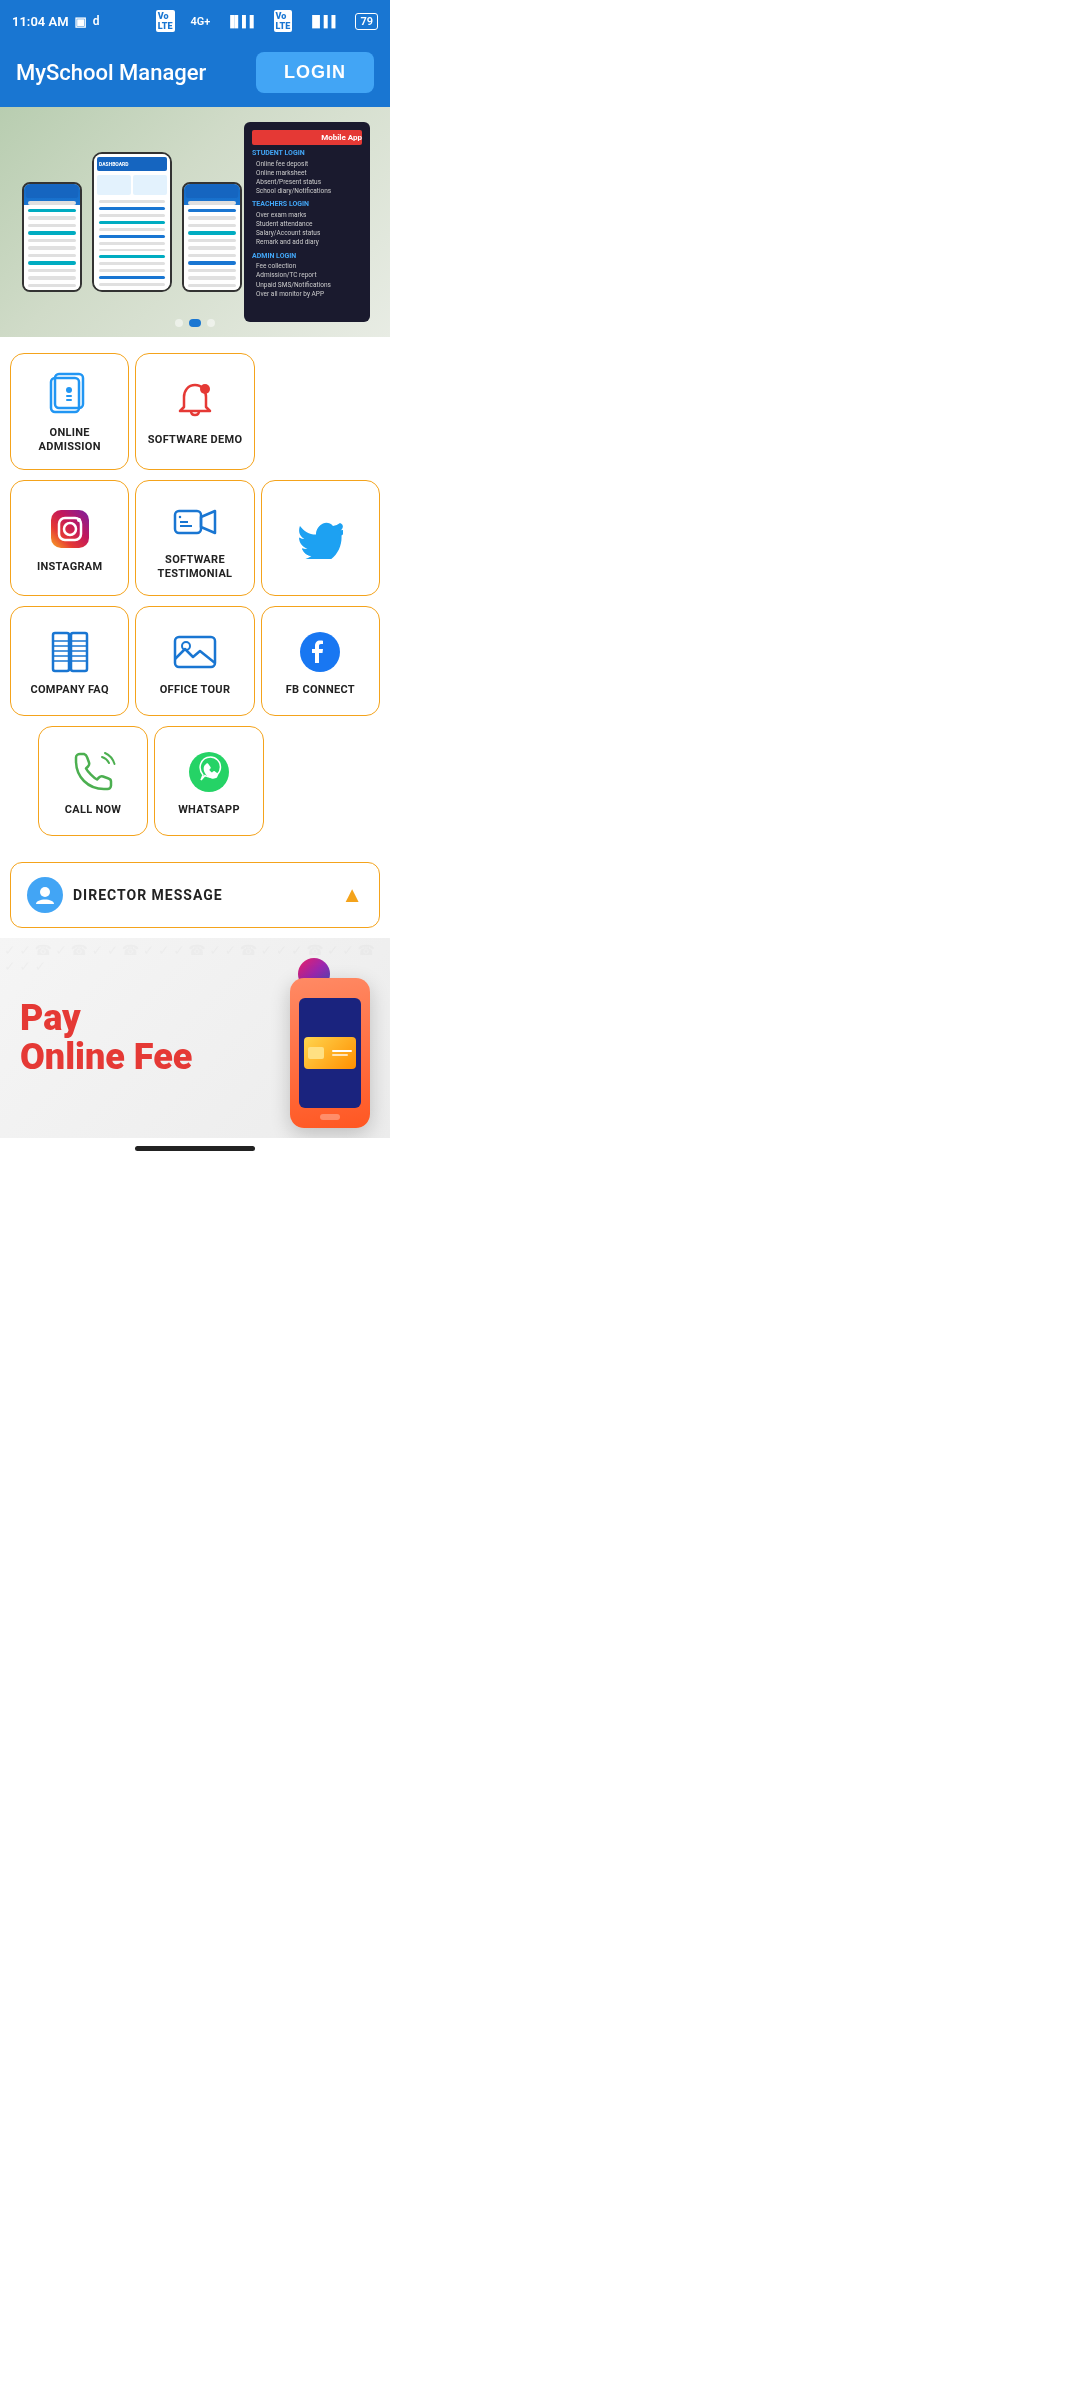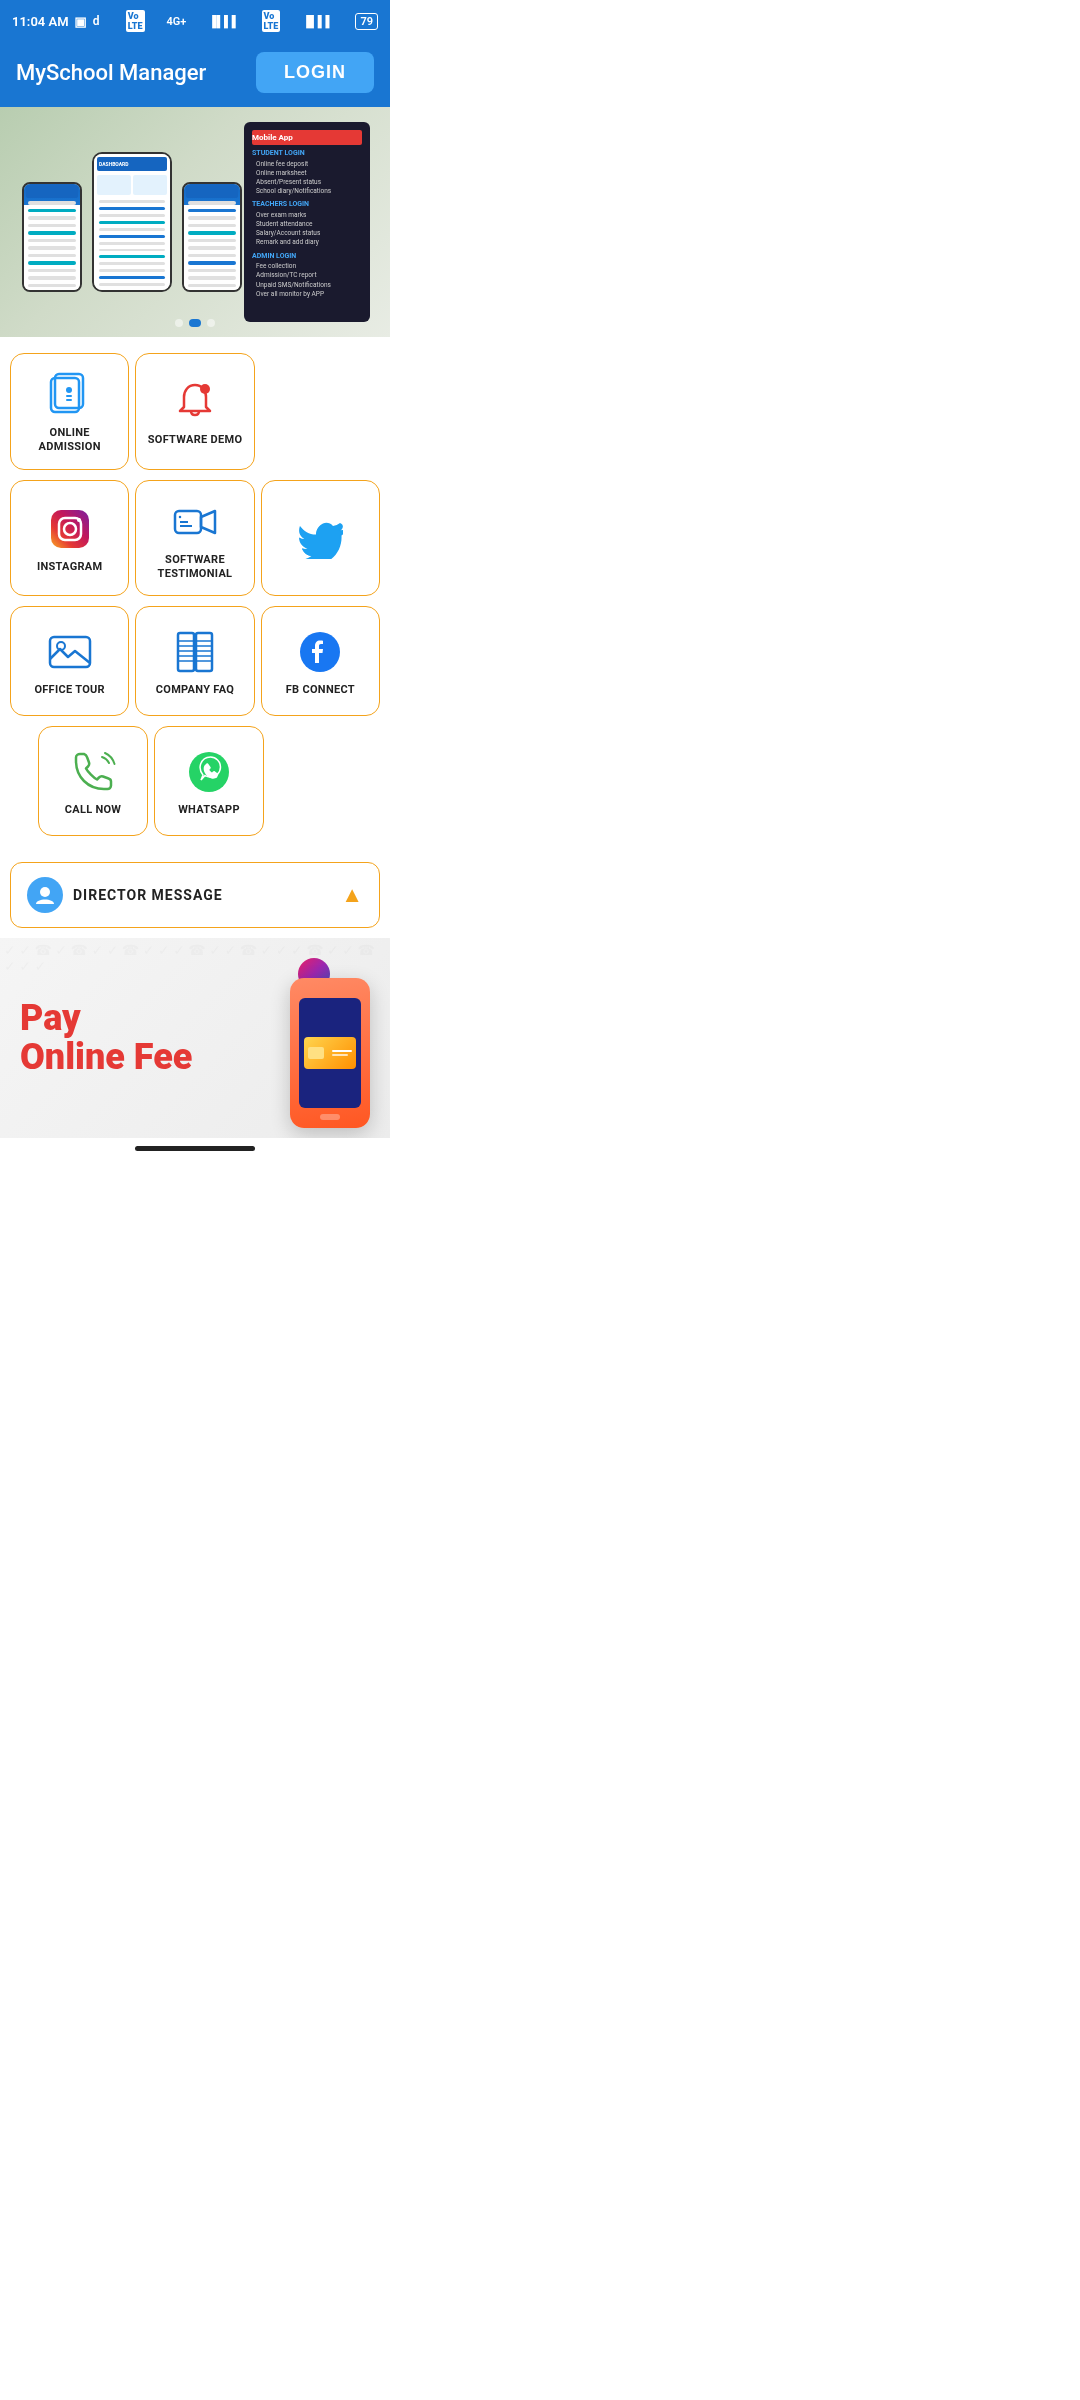--- a/index.html
+++ b/index.html
@@ -17,21 +17,21 @@
       background: #1976D2;
       color: #fff;
       display: flex;
       justify-content: space-between;
       align-items: center;
       padding: 10px 12px;
       font-size: 13px;
       font-weight: 600;
     }
     .status-left { display: flex; align-items: center; gap: 6px; }
-    .status-right { display: flex; align-items: center; gap: 22px; font-size: 11px; }
+    .status-right { display: flex; align-items: center; gap: 16px; font-size: 11px; }
 
     
     .app-bar {
       background: #1976D2;
       display: flex;
       justify-content: space-between;
       align-items: center;
       padding: 10px 16px 14px 16px;
     }
     .app-title {
@@ -123,21 +123,21 @@
       color: #fff;
       width: 160px;
       height: 200px;
       border-radius: 6px;
       padding: 8px;
       font-size: 7px;
       line-height: 1.4;
     }
     .banner-info .info-title {
       background: #e53935;
-      text-align: left;
+      text-align: right;
       font-size: 8px;
       font-weight: 700;
       padding: 2px 0;
       margin-bottom: 4px;
       border-radius: 2px;
     }
     .banner-info .info-section {
       font-size: 7px;
       font-weight: 700;
       color: #42A5F5;
@@ -464,48 +464,48 @@
       <svg class="icon-svg" viewBox="0 0 46 46" style="margin-top:-54px;">
         <path d="M42 12 C40 13 37.5 13.8 35 14 C32.5 11.2 28.5 10.5 25 12 C21.5 13.5 19 17 19 21 L19 23 C13 23.5 7.5 20.5 4 15 C4 15 1 23 9 27 C7 27 5 26.5 3 25.5 C3 30.5 6.5 34.5 11 35.5 C9 36 7 36 5 35.5 C6.5 39.5 10 42.5 14.5 43 C10.5 46 6 47 1.5 46.5 C6 49 11 50 16 50 C33 50 43 37 42 23 C44 21.5 45.5 19.5 46.5 17 C44.5 17.5 42.5 18 40.5 18 C42.5 16.5 44 14.5 44 12 Z" fill="#1DA1F2"></path>
       </svg>
     </div>
   </div>
 
   <div class="grid" style="margin-top:10px;">
 
     <div class="grid-item">
       <svg class="icon-svg" viewBox="0 0 46 46">
-        <rect x="3" y="8" width="40" height="30" rx="4" fill="none" stroke="#1976D2" stroke-width="2.5"></rect>
-        <circle cx="14" cy="17" r="4" fill="none" stroke="#1976D2" stroke-width="2"></circle>
-        <polyline points="3,30 13,20 21,28 28,22 43,34" fill="none" stroke="#1976D2" stroke-width="2.5" stroke-linejoin="round"></polyline>
-      </svg>
-      <span class="grid-item-label">OFFICE TOUR</span>
-    </div>
-
-    <div class="grid-item">
-      <svg class="icon-svg" viewBox="0 0 46 46">
         <rect x="6" y="4" width="16" height="38" rx="2" fill="none" stroke="#1976D2" stroke-width="2.5"></rect>
         <rect x="24" y="4" width="16" height="38" rx="2" fill="none" stroke="#1976D2" stroke-width="2.5"></rect>
         <line x1="6" y1="12" x2="22" y2="12" stroke="#1976D2" stroke-width="1.5"></line>
         <line x1="6" y1="17" x2="22" y2="17" stroke="#1976D2" stroke-width="1.5"></line>
         <line x1="6" y1="22" x2="22" y2="22" stroke="#1976D2" stroke-width="1.5"></line>
         <line x1="6" y1="27" x2="22" y2="27" stroke="#1976D2" stroke-width="1.5"></line>
         <line x1="6" y1="32" x2="22" y2="32" stroke="#1976D2" stroke-width="1.5"></line>
         <line x1="24" y1="12" x2="40" y2="12" stroke="#1976D2" stroke-width="1.5"></line>
         <line x1="24" y1="17" x2="40" y2="17" stroke="#1976D2" stroke-width="1.5"></line>
         <line x1="24" y1="22" x2="40" y2="22" stroke="#1976D2" stroke-width="1.5"></line>
         <line x1="24" y1="27" x2="40" y2="27" stroke="#1976D2" stroke-width="1.5"></line>
         <line x1="24" y1="32" x2="40" y2="32" stroke="#1976D2" stroke-width="1.5"></line>
         <line x1="22" y1="4" x2="22" y2="42" stroke="#1976D2" stroke-width="1" stroke-dasharray="2,2"></line>
       </svg>
       <span class="grid-item-label">COMPANY FAQ</span>
     </div>
 
     <div class="grid-item">
       <svg class="icon-svg" viewBox="0 0 46 46">
+        <rect x="3" y="8" width="40" height="30" rx="4" fill="none" stroke="#1976D2" stroke-width="2.5"></rect>
+        <circle cx="14" cy="17" r="4" fill="none" stroke="#1976D2" stroke-width="2"></circle>
+        <polyline points="3,30 13,20 21,28 28,22 43,34" fill="none" stroke="#1976D2" stroke-width="2.5" stroke-linejoin="round"></polyline>
+      </svg>
+      <span class="grid-item-label">OFFICE TOUR</span>
+    </div>
+
+    <div class="grid-item">
+      <svg class="icon-svg" viewBox="0 0 46 46">
         <circle cx="23" cy="23" r="20" fill="#1877F2"></circle>
         <path d="M26 15 L24 15 C22.5 15 22 15.8 22 17 L22 20 L26 20 L25.5 24 L22 24 L22 34 L18 34 L18 24 L15 24 L15 20 L18 20 L18 17 C18 13.5 20 11.5 23 11.5 C24.3 11.5 26 11.7 26 11.7 Z" fill="#fff"></path>
       </svg>
       <span class="grid-item-label">FB CONNECT</span>
     </div>
   </div>
 
   <div class="grid" style="margin-top:10px;padding-left:28px;">
 
     <div class="grid-item">

